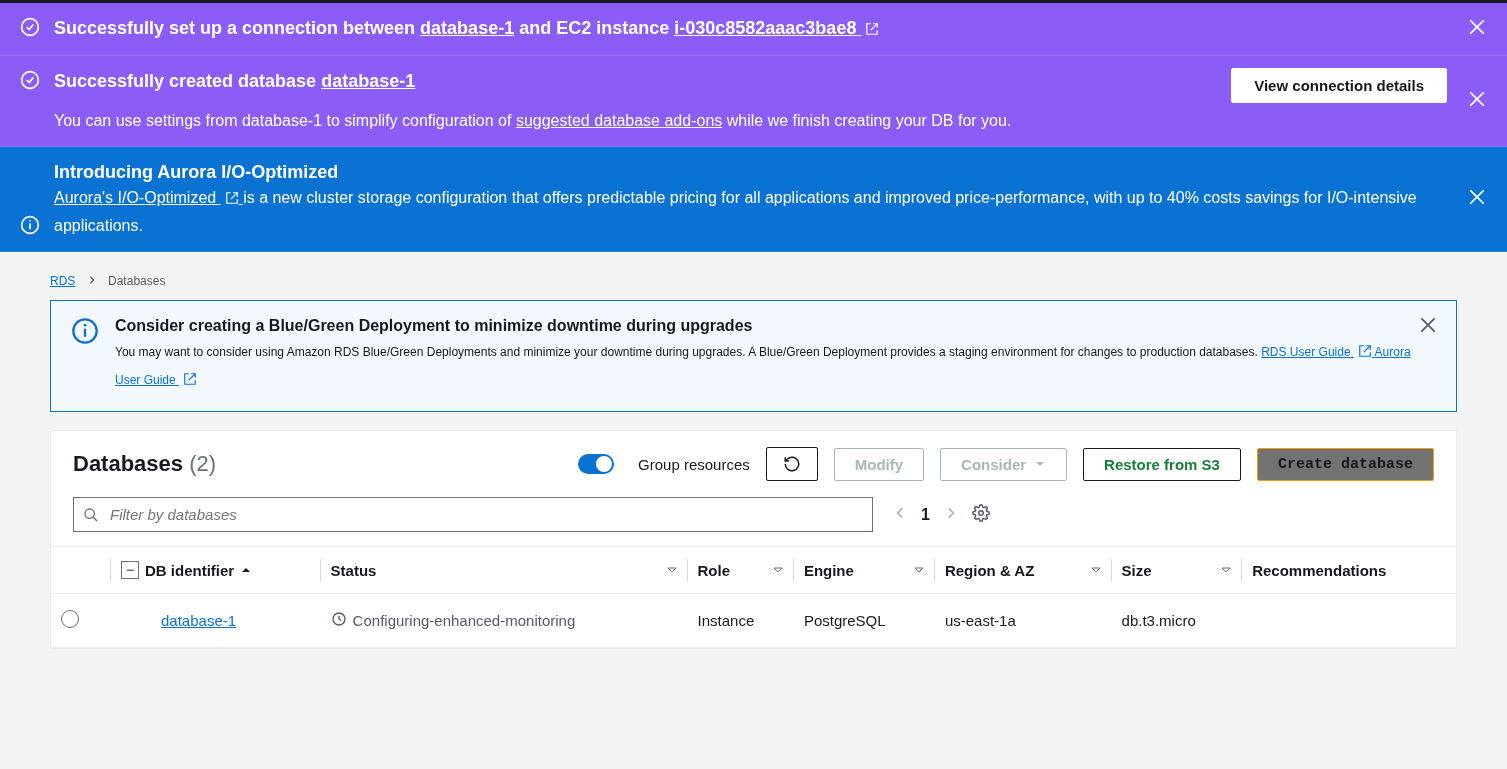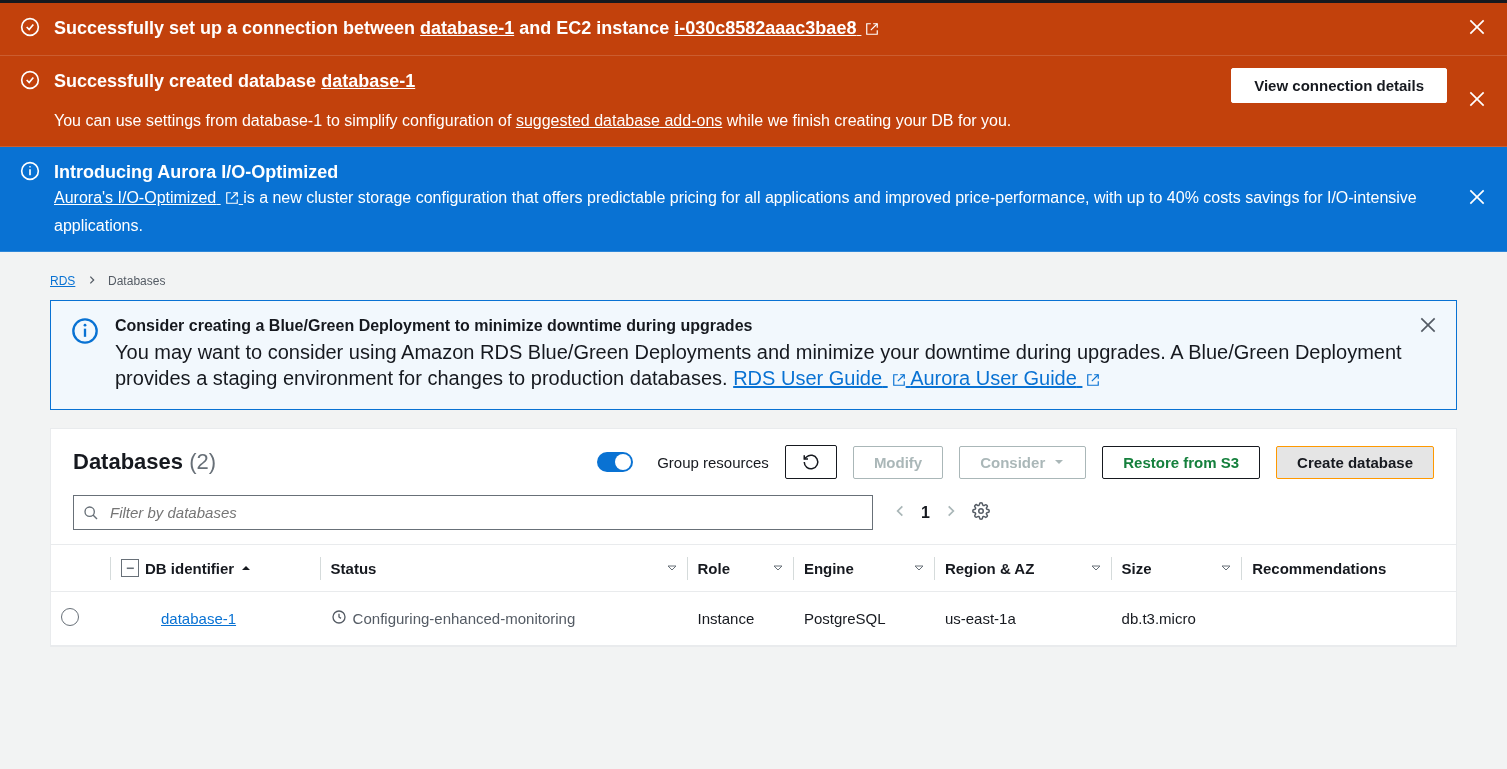--- a/index.html
+++ b/index.html
@@ -3,22 +3,22 @@
 <meta charset="utf-8">
 <style>
 * { margin: 0; padding: 0; box-sizing: border-box; font-family: "Amazon Ember", "Helvetica Neue", Arial, sans-serif; }
 
 body { background: #f2f3f3; }
 
 .top-bar { height: 3px; background: #16191f; }
 
 
 .banner { display: flex; align-items: flex-start; padding: 12px 20px; color: #fff; position: relative; border-bottom: 1px solid rgba(255,255,255,0.15); }
-.banner-green { background: #c2410c; }
-.banner-blue  { background: #0972d3; }
+.banner-green { background: #8b5cf6; }
+.banner-blue  { background: #0972d3; align-items: flex-end; }
 .banner-icon  { flex: 0 0 24px; margin-right: 10px; margin-top: 2px; }
 .banner-body  { flex: 1 1 auto; font-size: 16px; line-height: 26px; }
 .banner-title { font-weight: 700; font-size: 18px; }
 .banner-sub   { margin-top: 14px; }
 .banner-link  { color: #fff; text-decoration: underline; font-weight: 700; }
 .banner-link-thin { color:#fff; text-decoration: underline; }
 .banner-close { cursor: pointer; margin-left: 20px; flex: 0 0 auto; align-self: center; }
 .banner-btn   { background:#fff; color:#16191f; border:1px solid #fff; border-radius:2px; font-weight:700; font-size:15px; padding: 8px 22px; margin-left: 20px; cursor:pointer; flex:0 0 auto; }
 .ext-icon     { display:inline-block; vertical-align:-2px; margin-left:4px; }
 
@@ -26,37 +26,37 @@
 .crumbs { padding: 22px 50px 12px; font-size: 12px; }
 .crumbs a { color:#0972d3; text-decoration:underline; }
 .crumbs .sep { margin: 0 8px; color:#545b64; }
 .crumbs .cur { color:#545b64; }
 
 
 .panel { margin: 0 50px 14px; background:#fff; border:1px solid #e9ebed; }
 .info-callout { margin: 0 50px 18px; border:1px solid #0972d3; background:#f2f8fd; padding: 16px 20px; display:flex; position:relative; }
 .info-callout .ic-icon { color:#0972d3; margin-right:16px; flex:0 0 auto; }
 .info-callout .ic-title { font-weight:700; font-size:16px; color:#16191f; margin-bottom:4px; }
-.info-callout .ic-text { color:#16191f; font-size:20px; line-height:26px; }
+.info-callout .ic-text { color:#16191f; font-size:12px; line-height:26px; }
 .info-callout .ic-link { color:#0972d3; text-decoration:underline; }
 .info-callout .ic-close { position:absolute; right:18px; top:14px; cursor:pointer; color:#545b64; }
 
 
 .toolbar { display:flex; align-items:center; padding:16px 22px; gap:16px; }
 .toolbar h2 { font-size:22px; font-weight:700; color:#16191f; }
 .toolbar .count { color:#687078; font-weight:400; }
 .spacer { flex:1 1 auto; }
 .toggle { width:36px; height:20px; background:#0972d3; border-radius:10px; position:relative; display:inline-block; vertical-align:middle; cursor:pointer; }
 .toggle::after { content:""; position:absolute; width:16px; height:16px; background:#fff; border-radius:50%; top:2px; right:2px; }
 .toggle-label { font-size:15px; color:#16191f; margin-left:8px; }
 .btn { border:1px solid #687078; background:#fff; color:#545b64; border-radius:2px; padding:7px 20px; font-size:15px; font-weight:700; cursor:pointer; display:inline-flex; align-items:center; gap:8px; }
 .btn.icon-only { padding:7px 16px; color:#16191f; border-color:#16191f; }
 .btn[disabled] { color:#aab7b8; border-color:#aab7b8; cursor:not-allowed; }
 .btn.dark { border-color:#16191f; color:#15803d; }
-.btn.primary { background:#e5e5e5; border-color:#ff9900; color:#16191f; }
+.btn.primary { background:#737373; border-color:#ff9900; color:#16191f;font-family:Liberation Mono, monospace; }
 .caret { display:inline-block; }
 
 
 .filter-row { display:flex; align-items:center; padding:0 22px 14px; gap:20px; }
 .filter { flex:1 1 auto; max-width:800px; position:relative; }
 .filter input { width:100%; padding:8px 10px 8px 36px; border:1px solid #687078; font-size:15px; color:#16191f; font-style:italic; }
 .filter svg { position:absolute; left:10px; top:50%; transform:translateY(-50%); color:#687078; }
 .pager { display:flex; align-items:center; gap:14px; color:#687078; }
 .pager .pnum { color:#16191f; font-weight:700; }
 .pager .parr { cursor:pointer; }

